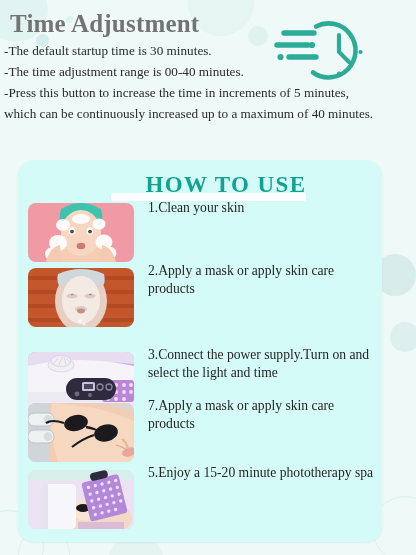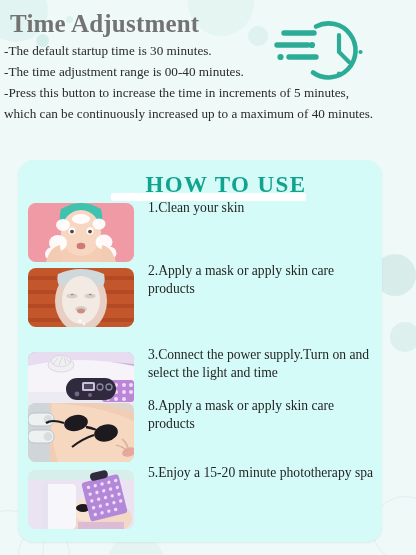--- a/index.html
+++ b/index.html
@@ -245,21 +245,21 @@
         <ellipse cx="48" cy="20" rx="12" ry="8" transform="rotate(-12 48 20)" fill="#1d1a1f"></ellipse>
         <ellipse cx="78" cy="30" rx="12" ry="8.5" transform="rotate(-12 78 30)" fill="#1d1a1f"></ellipse>
         <path d="M58 24 Q68 26 68 27" stroke="#1d1a1f" stroke-width="2.4" fill="none"></path>
         <path d="M36 20 Q24 16 18 20" stroke="#1d1a1f" stroke-width="2.2" fill="none"></path>
         <path d="M66 32 Q54 36 44 44" stroke="#1d1a1f" stroke-width="2.2" fill="none"></path>
         <path d="M94 36 Q99 40 100 46" stroke="#e0b59a" stroke-width="2" fill="none"></path>
         <ellipse cx="101" cy="49" rx="7" ry="4.4" fill="#e8a79c" transform="rotate(-18 101 49)"></ellipse>
         <path d="M88 42 Q96 44 99 48" stroke="#d9a487" stroke-width="1.2" fill="none"></path>
       </svg>
     </div>
-    <div class="step-text two-line">8.Apply a mask or apply skin care products</div>
+    <div class="step-text two-line">7.Apply a mask or apply skin care products</div>
   </div>
 
   <div class="step-row" style="top:310px;padding-left:27px;">
     <div class="thumb">
       <svg viewBox="0 0 106 59" xmlns="http://www.w3.org/2000/svg">
         <rect width="106" height="59" fill="#ece3f2"></rect>
         <rect x="0" y="0" width="106" height="10" fill="#d8eeeb"></rect>
         <ellipse cx="72" cy="48" rx="32" ry="18" fill="#f4d8c6"></ellipse>
         <ellipse cx="58" cy="40" rx="14" ry="11" fill="#f8e2d2"></ellipse>
         <ellipse cx="55" cy="38" rx="7" ry="4" fill="#1d1a1f"></ellipse>

